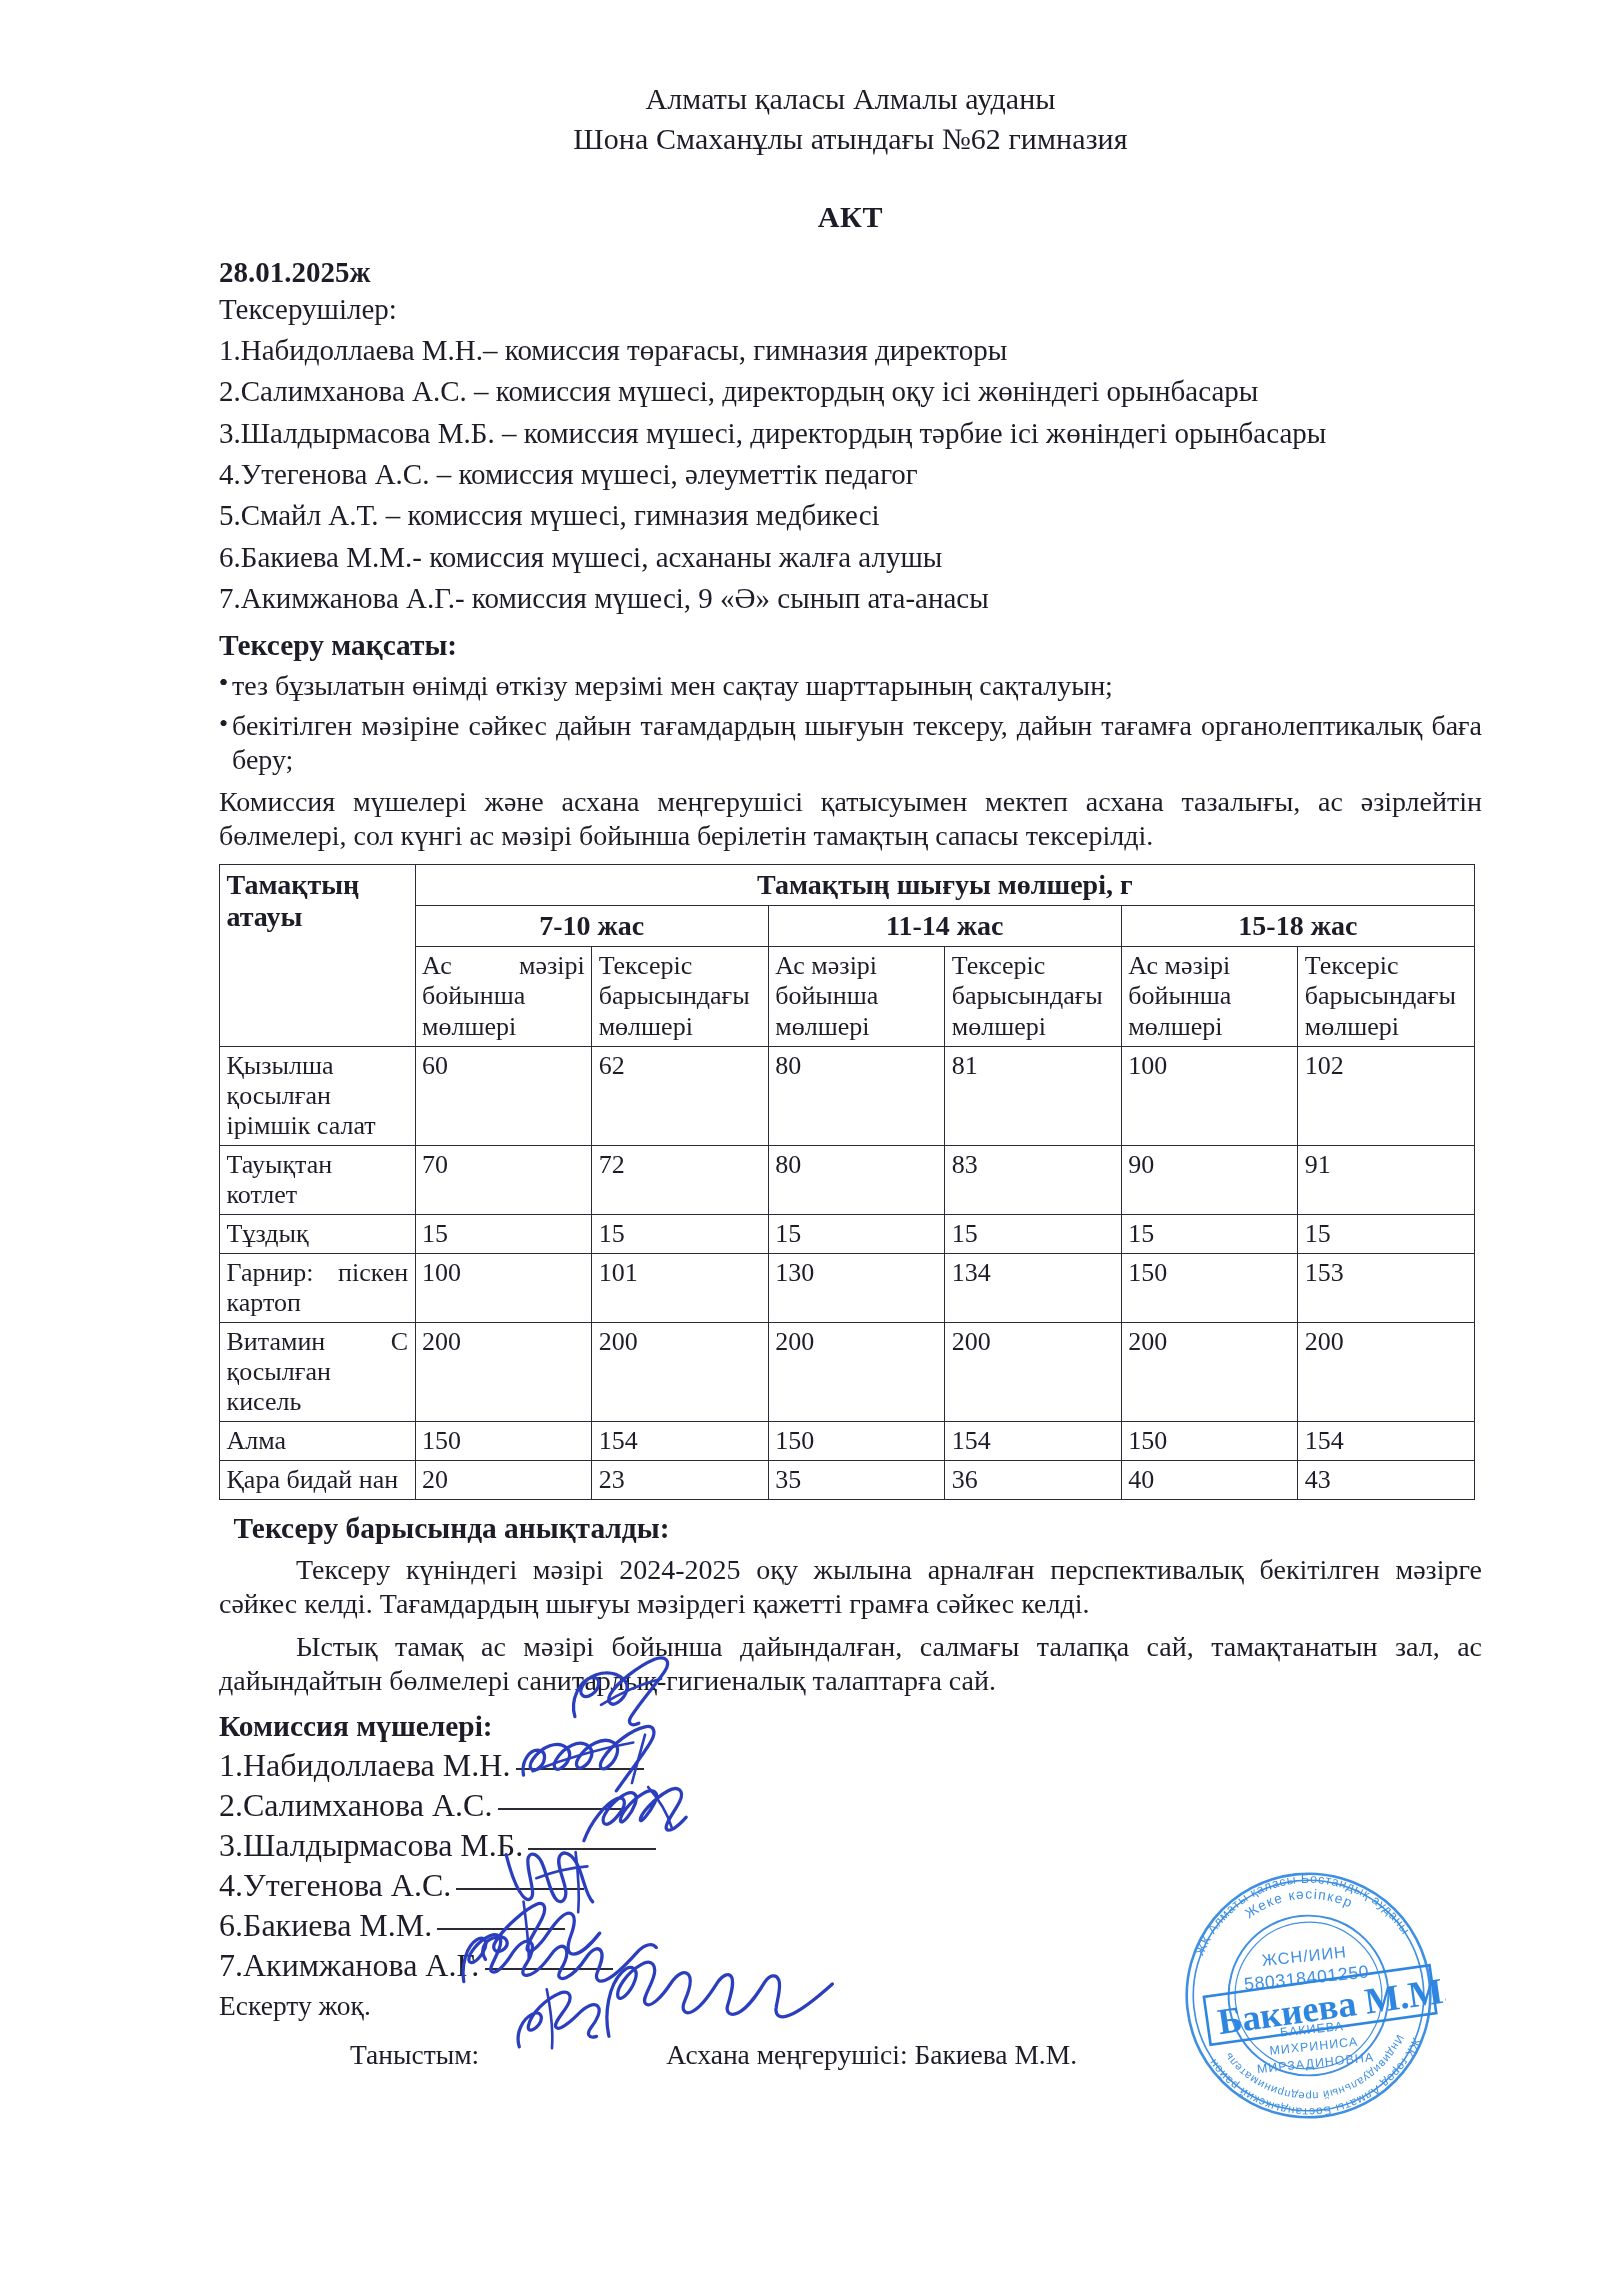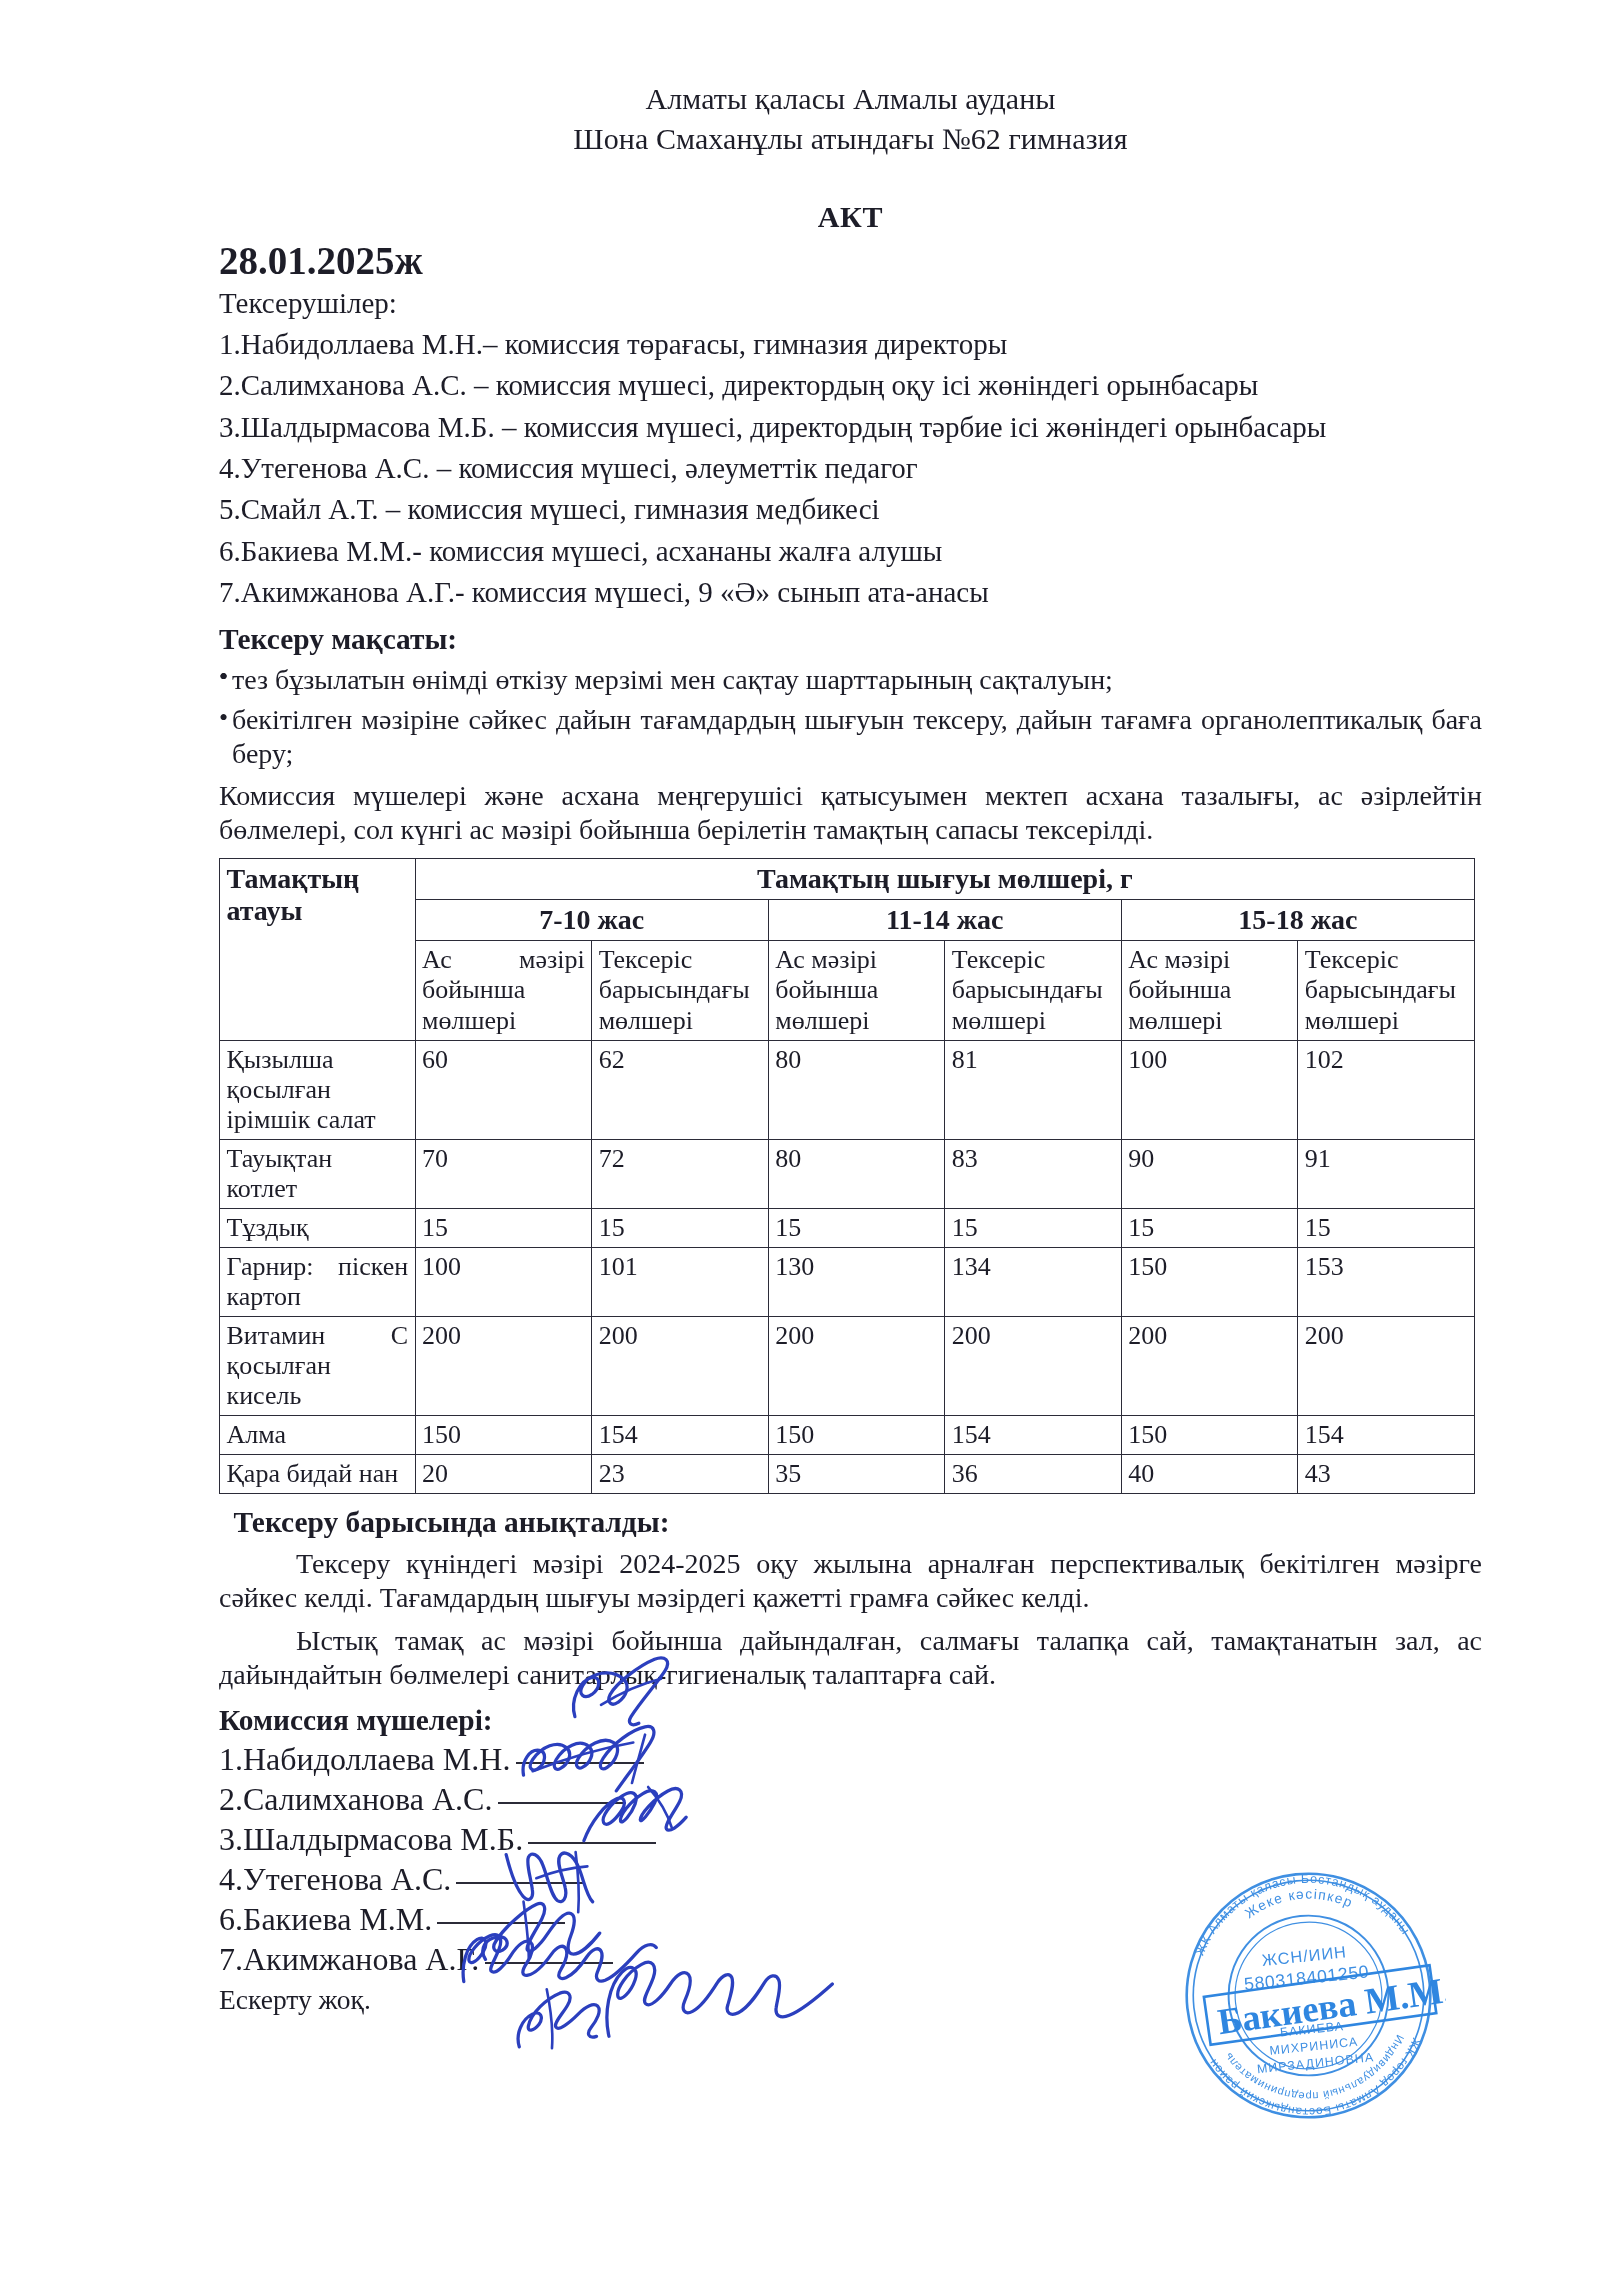--- a/index.html
+++ b/index.html
@@ -45,22 +45,22 @@
   .akt-title {
     text-align: center;
     font-weight: bold;
     font-size: 30px;
     margin-top: 41px;
     letter-spacing: 0.7px;
   }
 
   .date-line {
     font-weight: bold;
-    font-size: 39px;
-    margin-top: 4px;
+    font-size: 29px;
+    margin-top: 22px;
   }
 
   .lead-label {
     font-size: 29px;
     margin-top: 3.9px;
   }
 
   ol.members {
     list-style: none;
     margin: 0;
@@ -380,20 +380,23 @@
       <div class="sig-title">Комиссия мүшелері:</div>
       <ol class="sigs">
         <li><span>1.Набидоллаева М.Н.</span><span class="sig-rule"></span></li>
         <li><span>2.Салимханова А.С.</span><span class="sig-rule"></span></li>
         <li><span>3.Шалдырмасова  М.Б.</span><span class="sig-rule"></span></li>
         <li><span>4.Утегенова А.С.</span><span class="sig-rule"></span></li>
         <li><span>6.Бакиева М.М.</span><span class="sig-rule"></span></li>
         <li><span>7.Акимжанова А.Г.</span><span class="sig-rule"></span></li>
       </ol>
       <div class="note-none">Ескерту жоқ.</div>
+      <div class="ack-line">
+        <span>Таныстым:</span><span class="ack-gap"></span><span>Асхана меңгерушісі: Бакиева М.М.</span>
+      </div>
 
     </div>
 
     <div class="ink" style="left:563px; top:1654px;">
       <svg width="170" height="77" viewBox="0 0 260 118">
         <path d="M18,96 C10,70 26,40 44,36 C58,33 58,52 44,62 C32,70 22,62 30,48 C42,28 74,22 92,38 C104,49 96,66 84,74 C74,81 66,74 72,62 C82,44 116,18 140,8 C156,2 166,10 156,26 C146,42 118,74 104,96 C98,106 104,112 116,106" stroke-width="5"></path>
         <path d="M58,78 C84,62 118,46 150,38" stroke-width="4"></path>
       </svg>
     </div>
 

